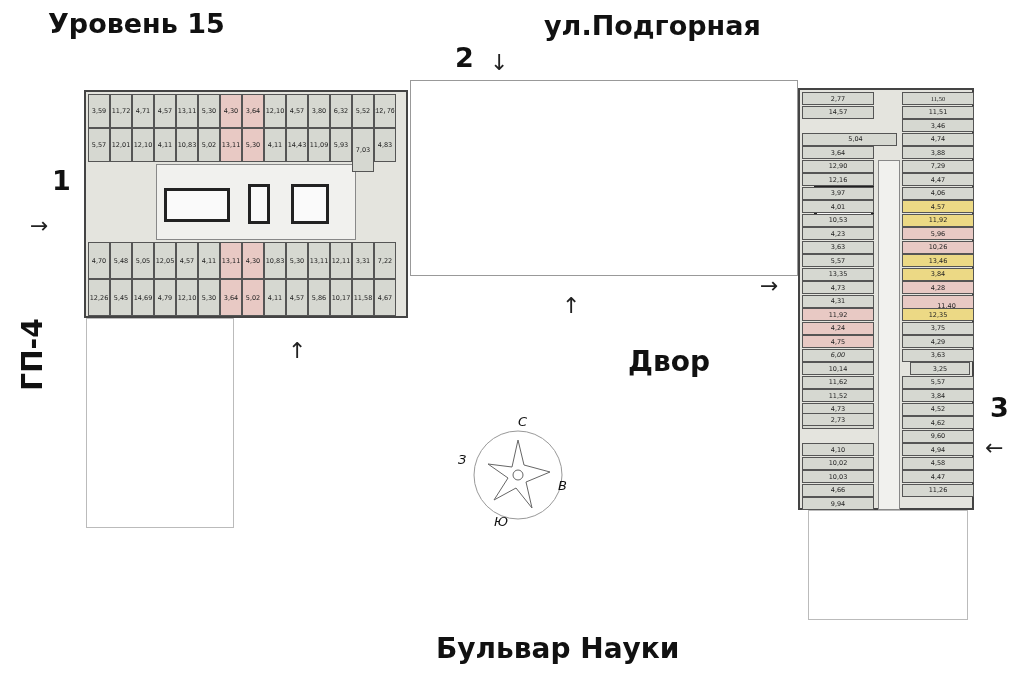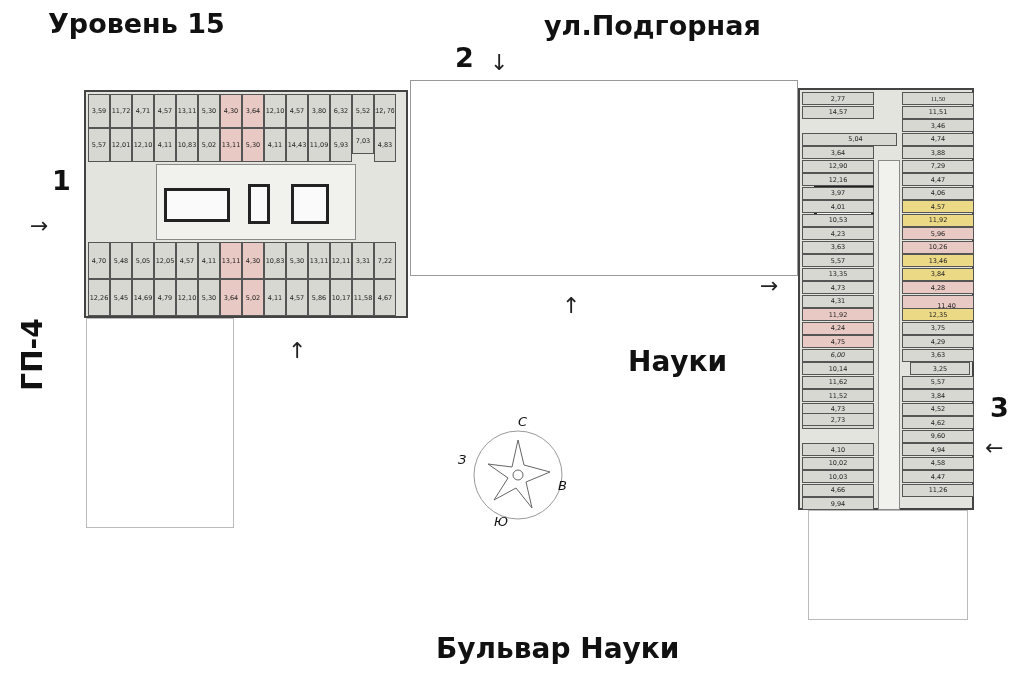--- a/index.html
+++ b/index.html
@@ -20,21 +20,21 @@
   .box{position:absolute;border:3px solid #222;box-sizing:border-box;background:#fafafa;}
   .outline{position:absolute;border:1px solid #bbb;box-sizing:border-box;background:#fff;}
   .compass{position:absolute;left:458px;top:420px;width:120px;height:110px;}
   .cl{position:absolute;font-size:13px;font-style:italic;color:#111;}
 </style>
 </head>
 <body>
 
 <div class="lbl title">Уровень 15</div>
 <div class="lbl street-top">ул.Подгорная</div>
-<div class="lbl yard">Науки</div>
+<div class="lbl yard">Двор</div>
 <div class="lbl boulevard">Бульвар Науки</div>
 <div class="lbl gp4">ГП-4</div>
 
 <div class="num" style="left:52px;top:165px;">1</div>
 <div class="arrow" style="left:30px;top:215px;">→</div>
 <div class="num" style="left:455px;top:42px;">2</div>
 <div class="arrow" style="left:490px;top:52px;">↓</div>
 <div class="num" style="left:990px;top:392px;">3</div>
 <div class="arrow" style="left:985px;top:437px;">←</div>
 <div class="arrow" style="left:288px;top:340px;">↑</div>
@@ -69,21 +69,21 @@
     <div class="room g" style="left: 178px; top: 2px; width: 22px; height: 34px;">12,10</div>
     <div class="room g" style="left: 200px; top: 2px; width: 22px; height: 34px;">4,57</div>
     <div class="room g" style="left: 178px; top: 36px; width: 22px; height: 34px;">4,11</div>
     <div class="room g" style="left: 200px; top: 36px; width: 22px; height: 34px;">14,43</div>
     <div class="room g" style="left: 222px; top: 2px; width: 22px; height: 34px;">3,80</div>
     <div class="room g" style="left: 244px; top: 2px; width: 22px; height: 34px;">6,32</div>
     <div class="room g" style="left: 222px; top: 36px; width: 22px; height: 34px;">11,09</div>
     <div class="room g" style="left: 244px; top: 36px; width: 22px; height: 34px;">5,93</div>
     <div class="room g" style="left: 266px; top: 2px; width: 22px; height: 34px;">5,52</div>
     <div class="room g" style="left: 288px; top: 2px; width: 22px; height: 34px; font-family: Liberation Mono, monospace;">12,76</div>
-    <div class="room g" style="left: 266px; top: 36px; width: 22px; height: 26px;">7,03</div>
+    <div class="room g" style="left: 266px; top: 36px; width: 22px; height: 44px;">7,03</div>
     <div class="room g" style="left: 288px; top: 36px; width: 22px; height: 34px;">4,83</div>
     <div class="room g" style="left: 2px; top: 150px; width: 22px; height: 37px;">5,02</div>
     <div class="room g" style="left: 24px; top: 150px; width: 22px; height: 37px;">5,48</div>
     <div class="room g" style="left: 2px; top: 187px; width: 22px; height: 37px;">12,26</div>
     <div class="room g" style="left: 24px; top: 187px; width: 22px; height: 37px;">5,45</div>
     <div class="room g" style="left: 46px; top: 150px; width: 22px; height: 37px;">5,05</div>
     <div class="room g" style="left: 68px; top: 150px; width: 22px; height: 37px;">12,05</div>
     <div class="room g" style="left: 46px; top: 187px; width: 22px; height: 37px;">14,69</div>
     <div class="room g" style="left: 68px; top: 187px; width: 22px; height: 37px;">4,79</div>
     <div class="room g" style="left: 90px; top: 150px; width: 22px; height: 37px;">4,57</div>

